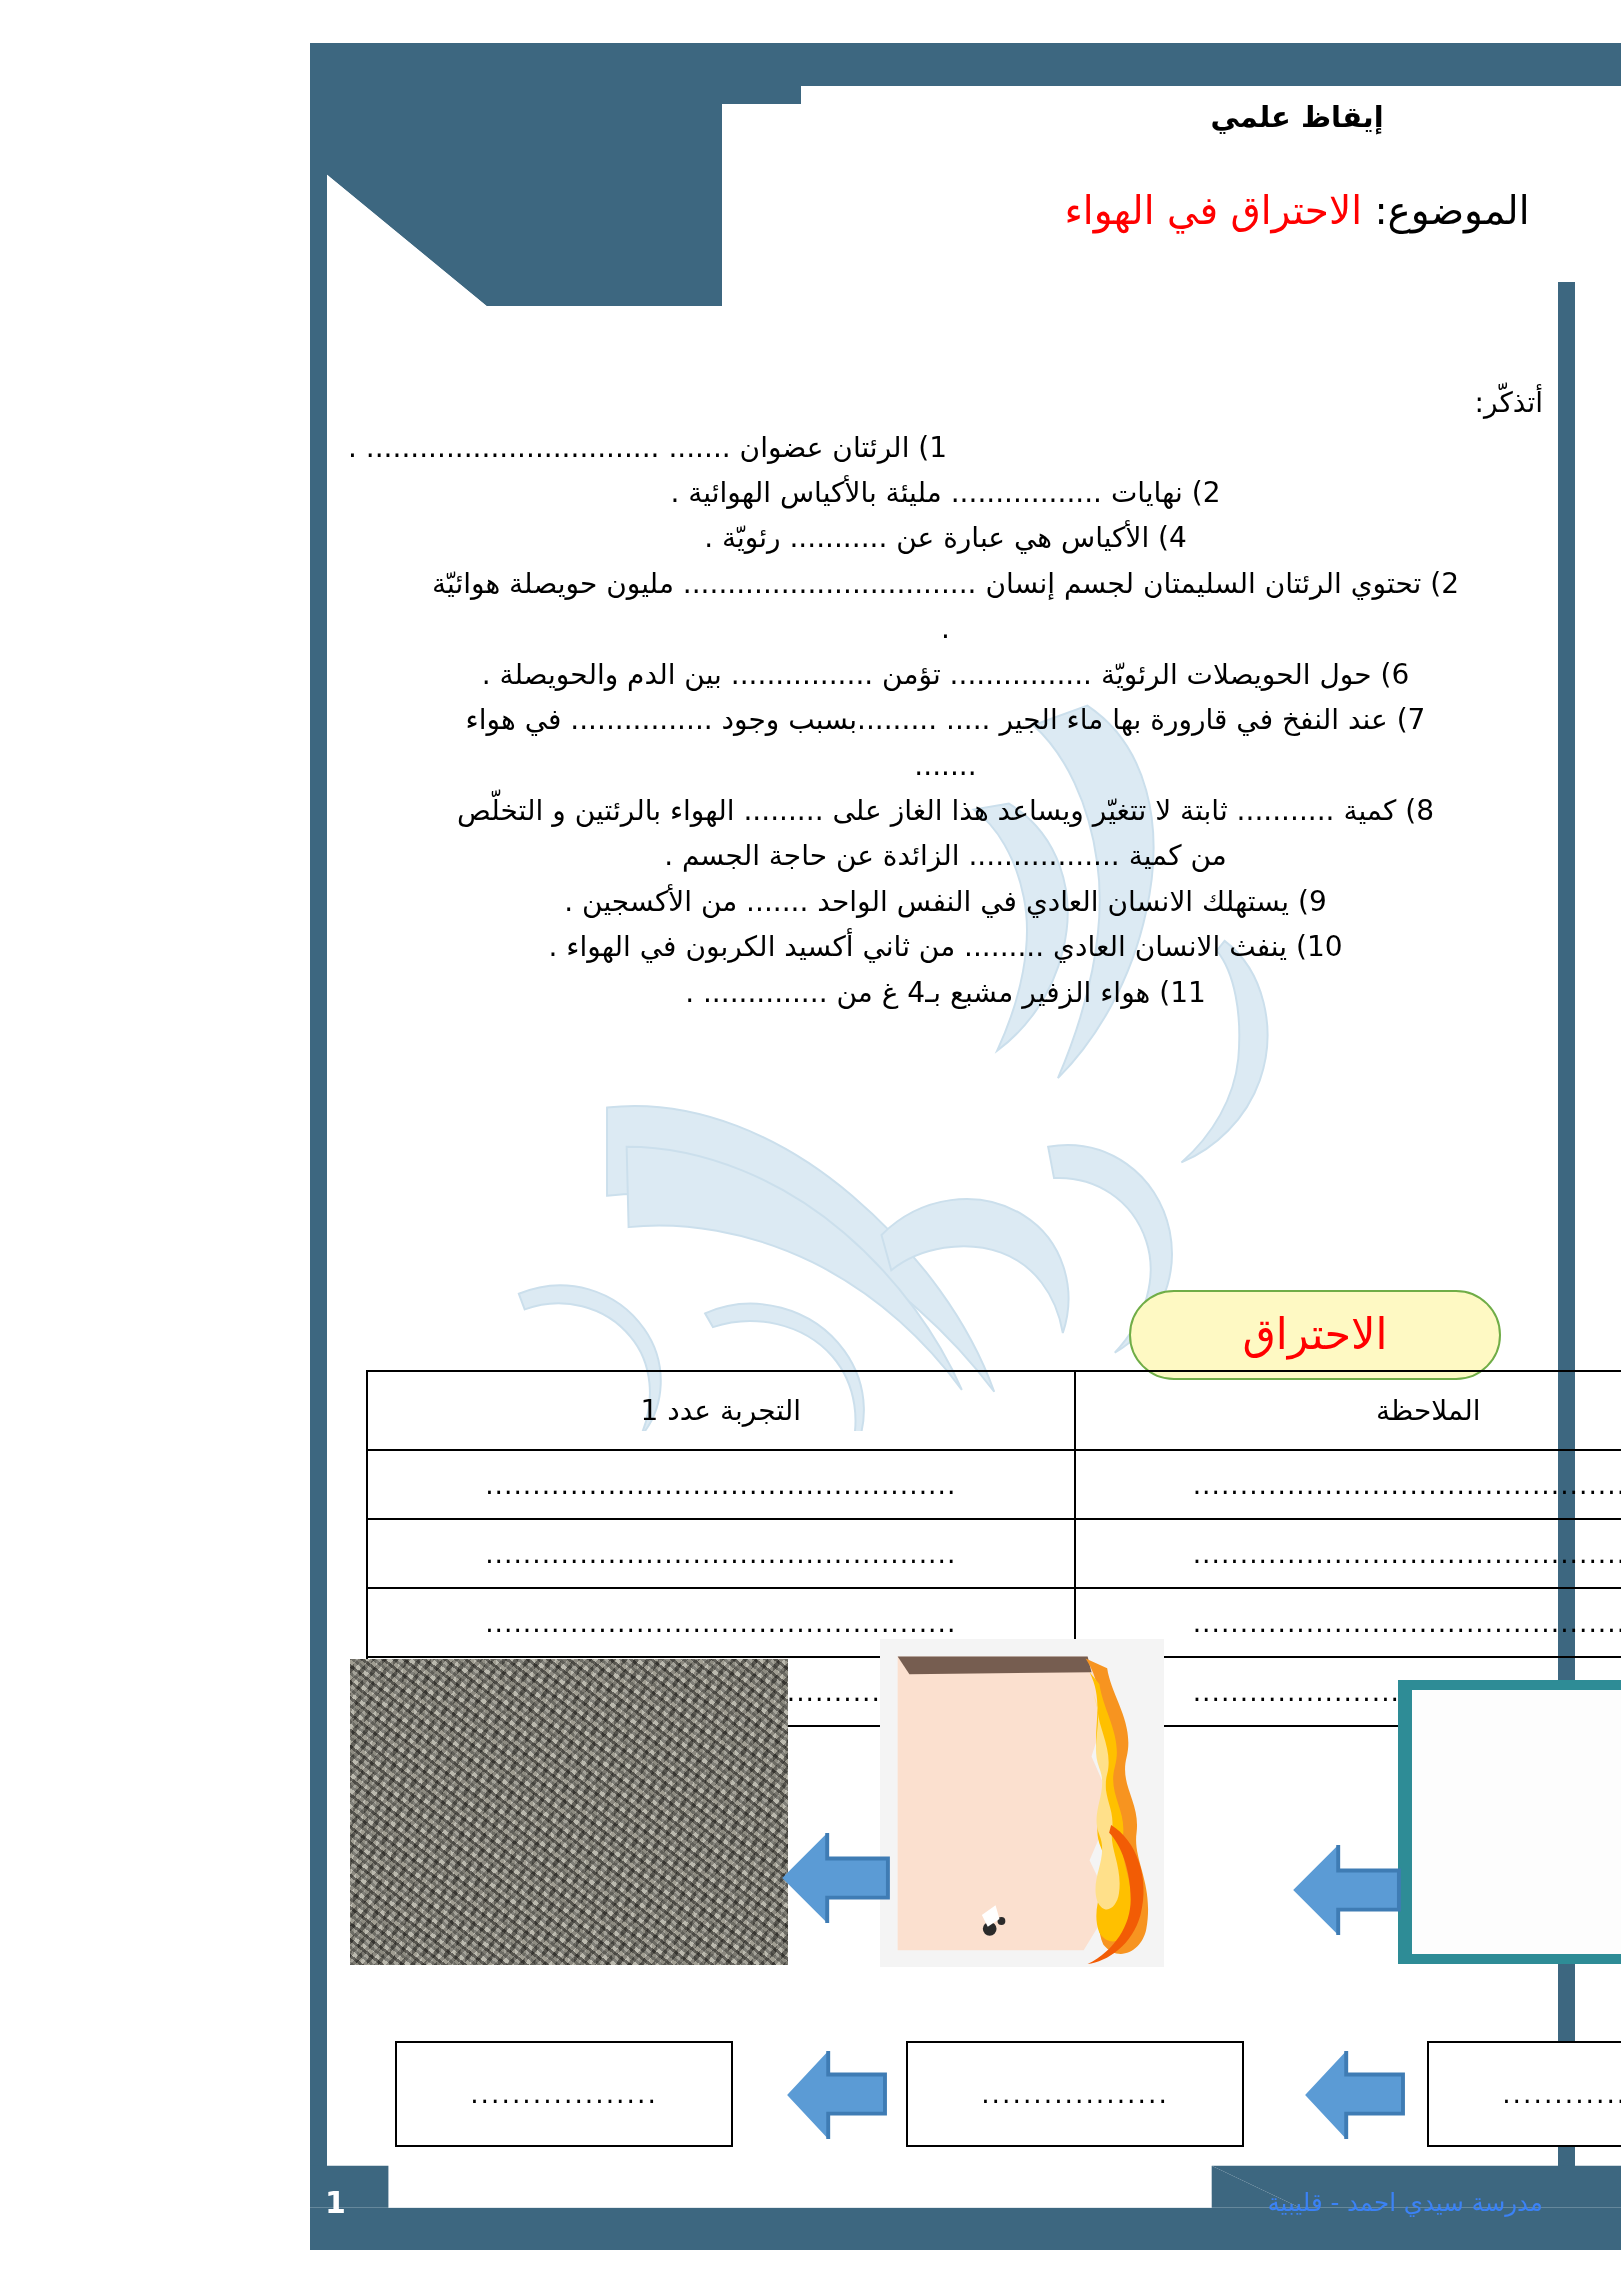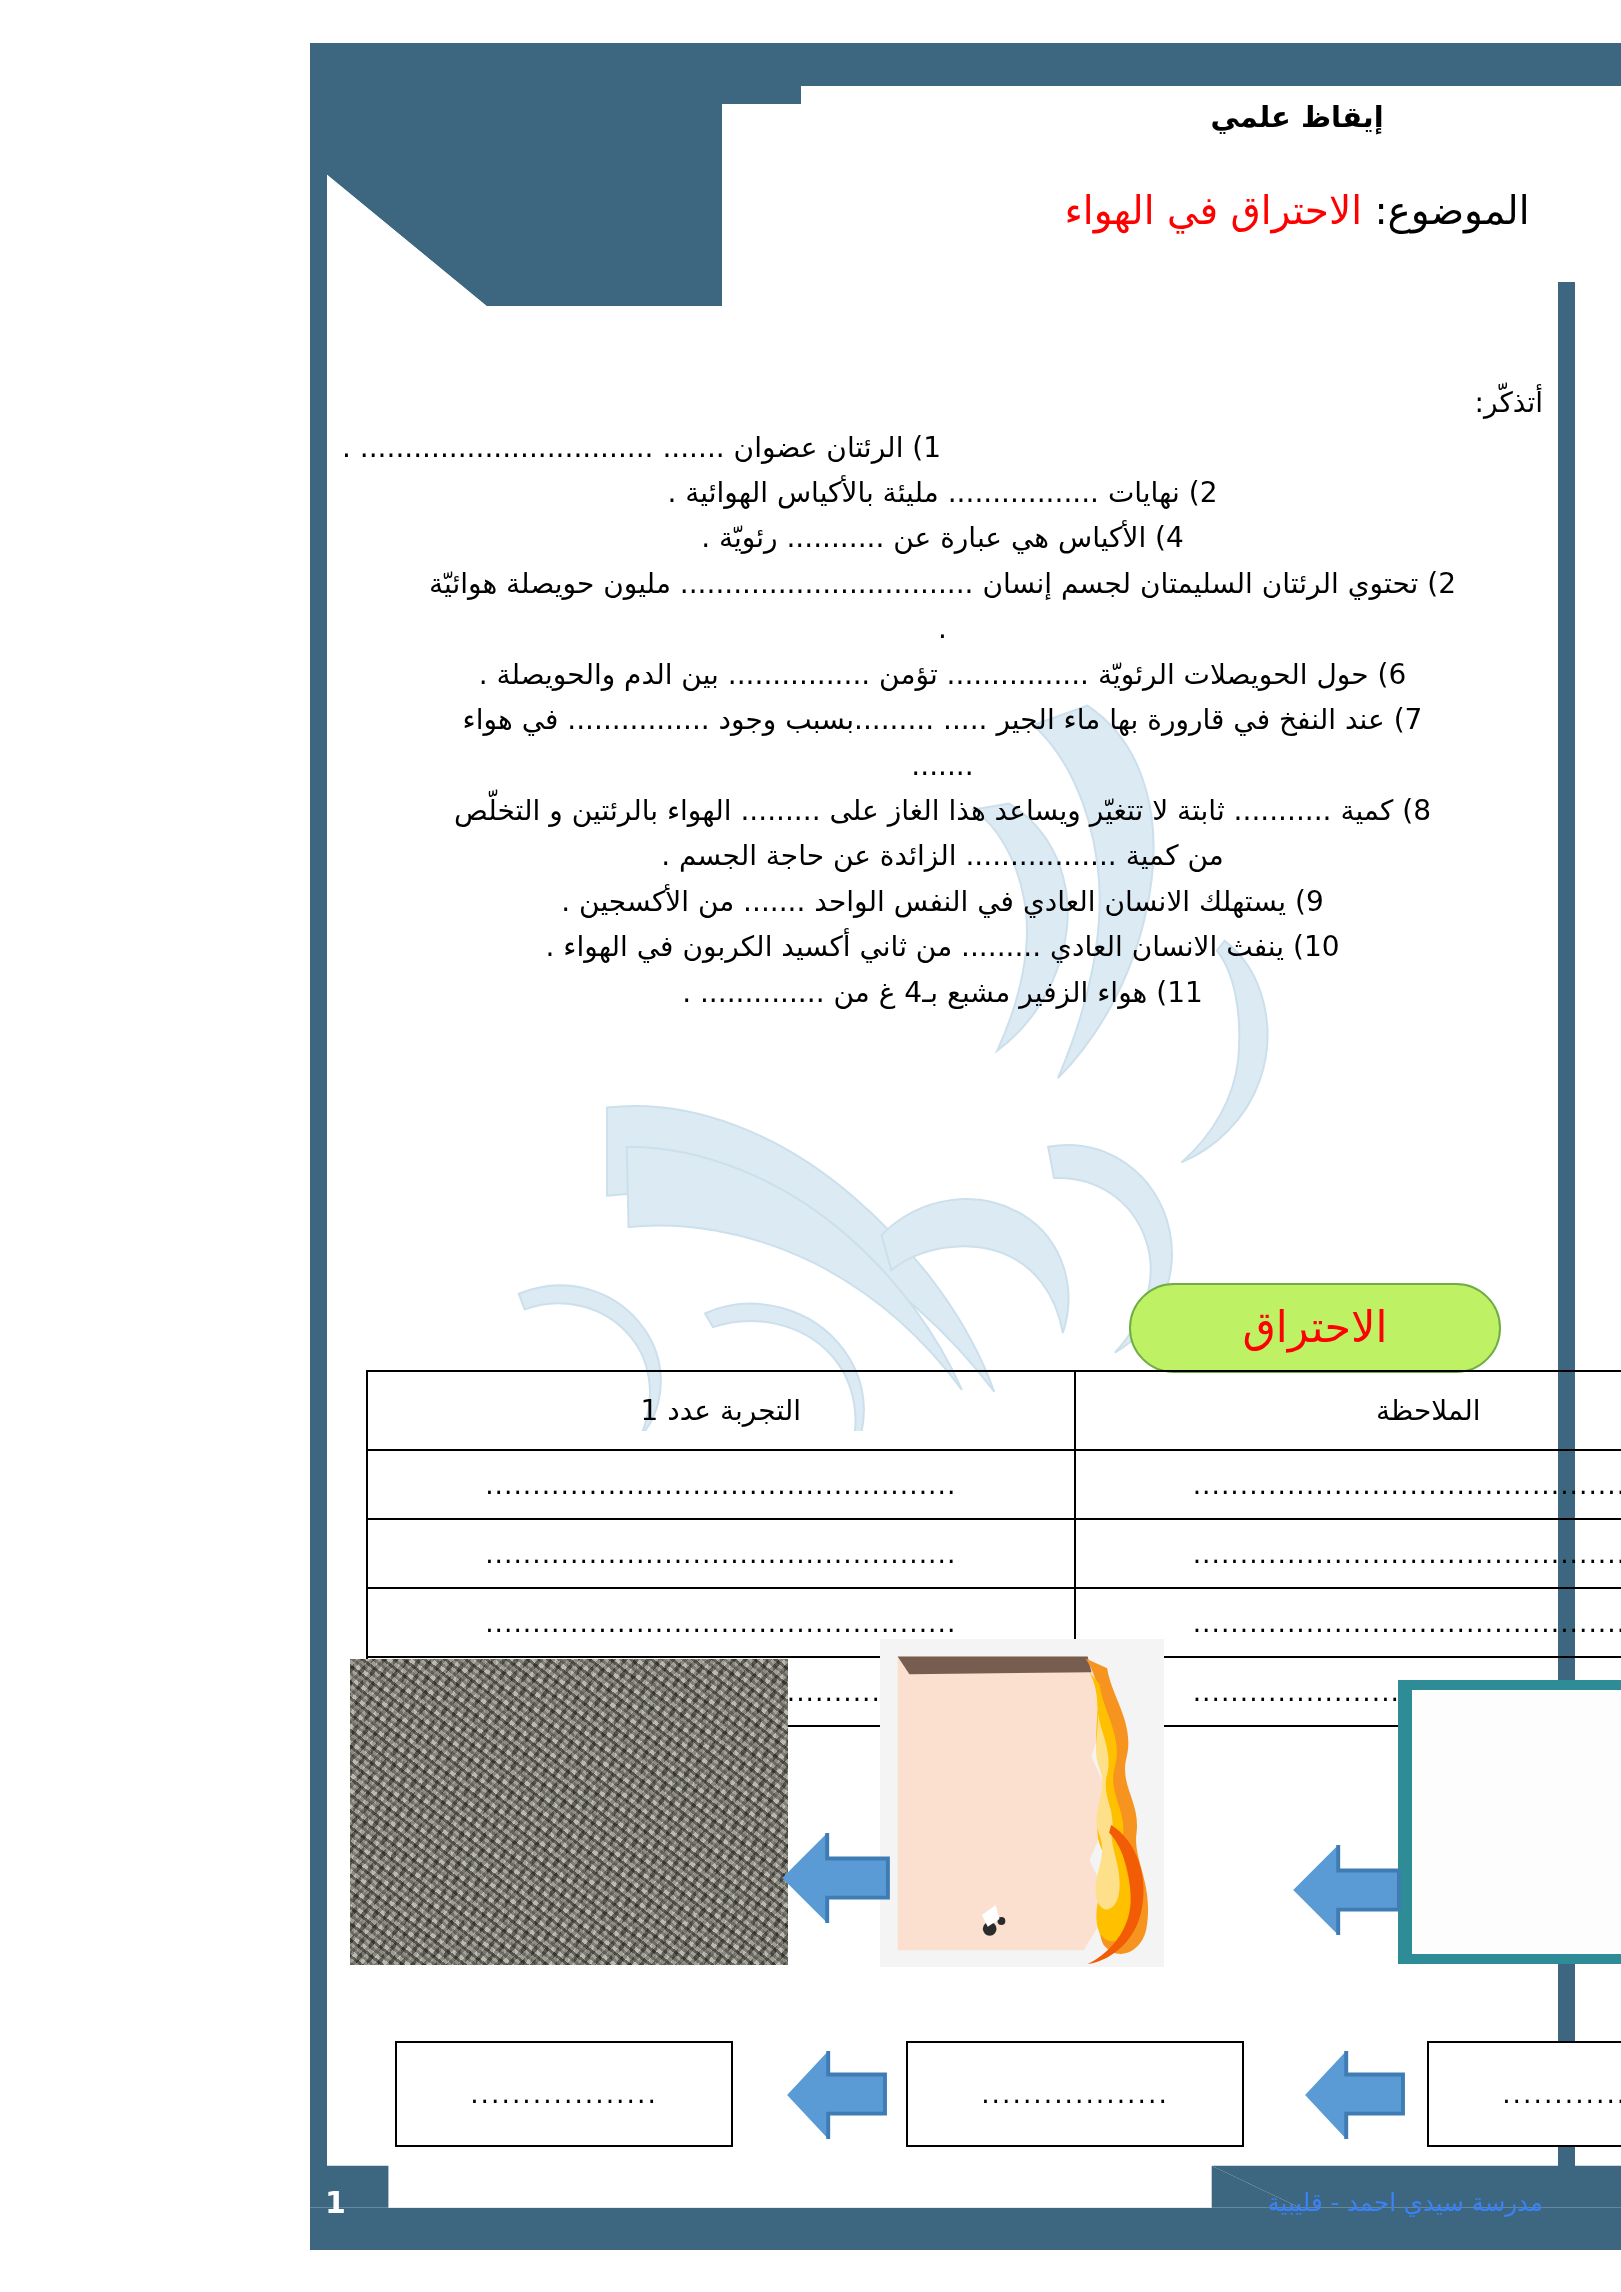--- a/index.html
+++ b/index.html
@@ -96,21 +96,21 @@
     width: 843px;
     height: 745px;
     z-index: 0;
     pointer-events: none;
     opacity: 1;
   }
 
   
   .content {
     position: absolute;
-    left: 78px;
+    left: 84px;
     right: 78px;
     top: 382px;
     z-index: 5;
     direction: rtl;
     text-align: right;
     font-size: 28px;
     color: #000;
     line-height: 1.52;
   }
   .recall-label {
@@ -133,26 +133,26 @@
   
   .combust-wrap {
     position: absolute;
     top: 1279px;
     left: 0; right: 0;
     z-index: 5;
   }
   .combust-pill {
     position: absolute;
     right: 120px;
-    top: 4px;
+    top: 11px;
     width: 372px;
     height: 90px;
     border: 2.9px solid var(--green);
     border-radius: 45px;
-    background: #bef264;
+    background: #fef9c3;
     box-sizing: border-box;
   }
   .combust-pill span {
     display: block;
     text-align: center;
     line-height: 84px;
     font-size: 43px;
     color: var(--red);
   }
 

